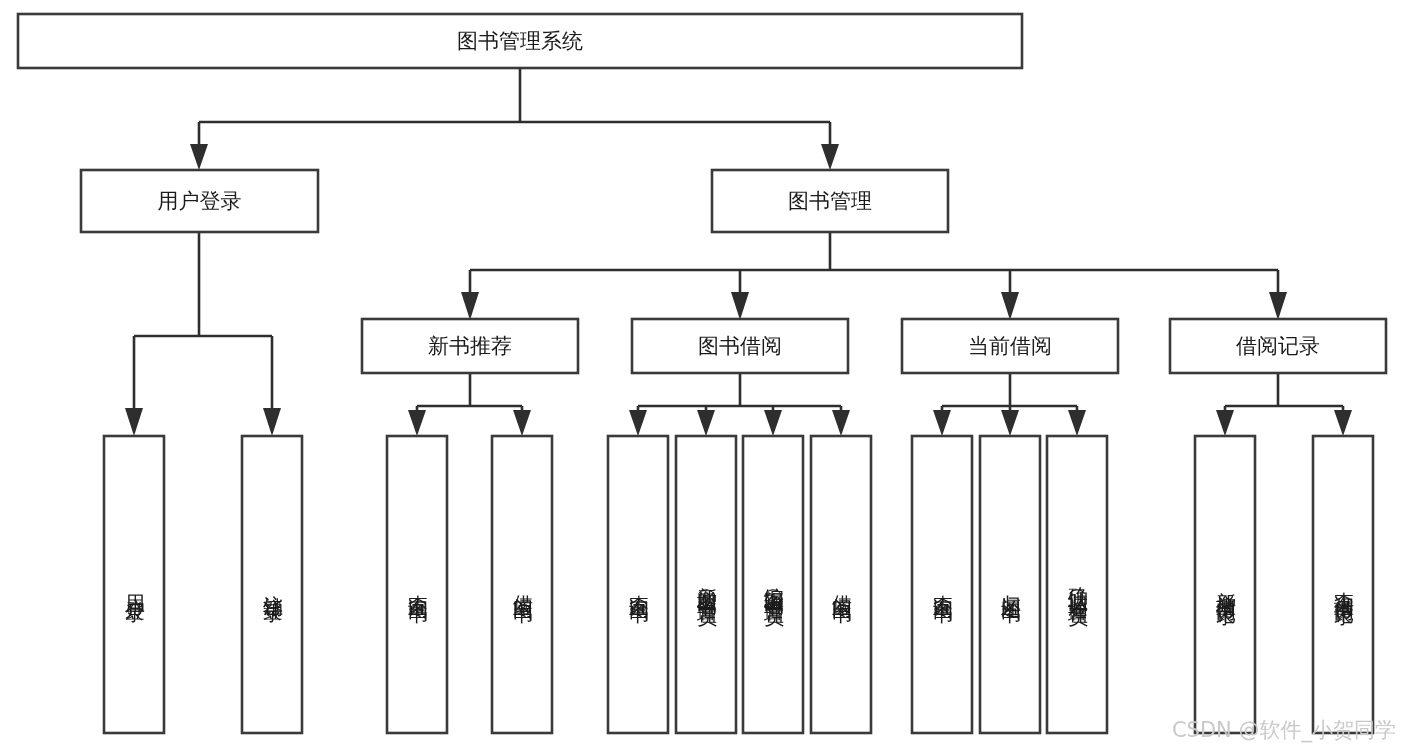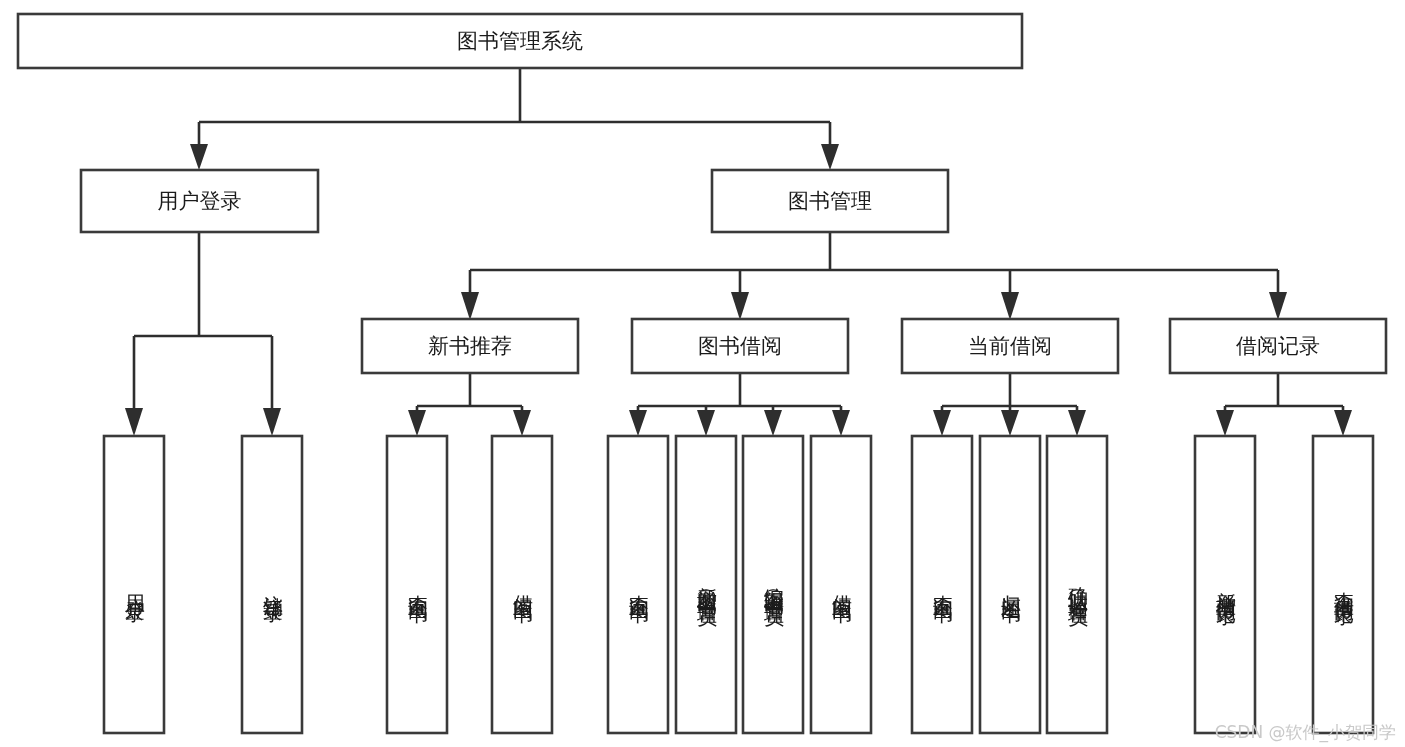--- a/index.html
+++ b/index.html
@@ -54,21 +54,21 @@
     font-size: 20px;
     writing-mode: vertical-rl;
     text-orientation: upright;
     letter-spacing: 3px;
   }
   .watermark {
     position: absolute;
     right: 9px;
     bottom: 3px;
     color: #c9c9c9;
-    font-size: 17px;
+    font-size: 21px;
     font-family: "DejaVu Sans", "Liberation Sans", sans-serif;
     white-space: nowrap;
     user-select: none;
     pointer-events: none;
   }
 </style>
 </head>
 <body>
 
 <div id="diagram-root">

